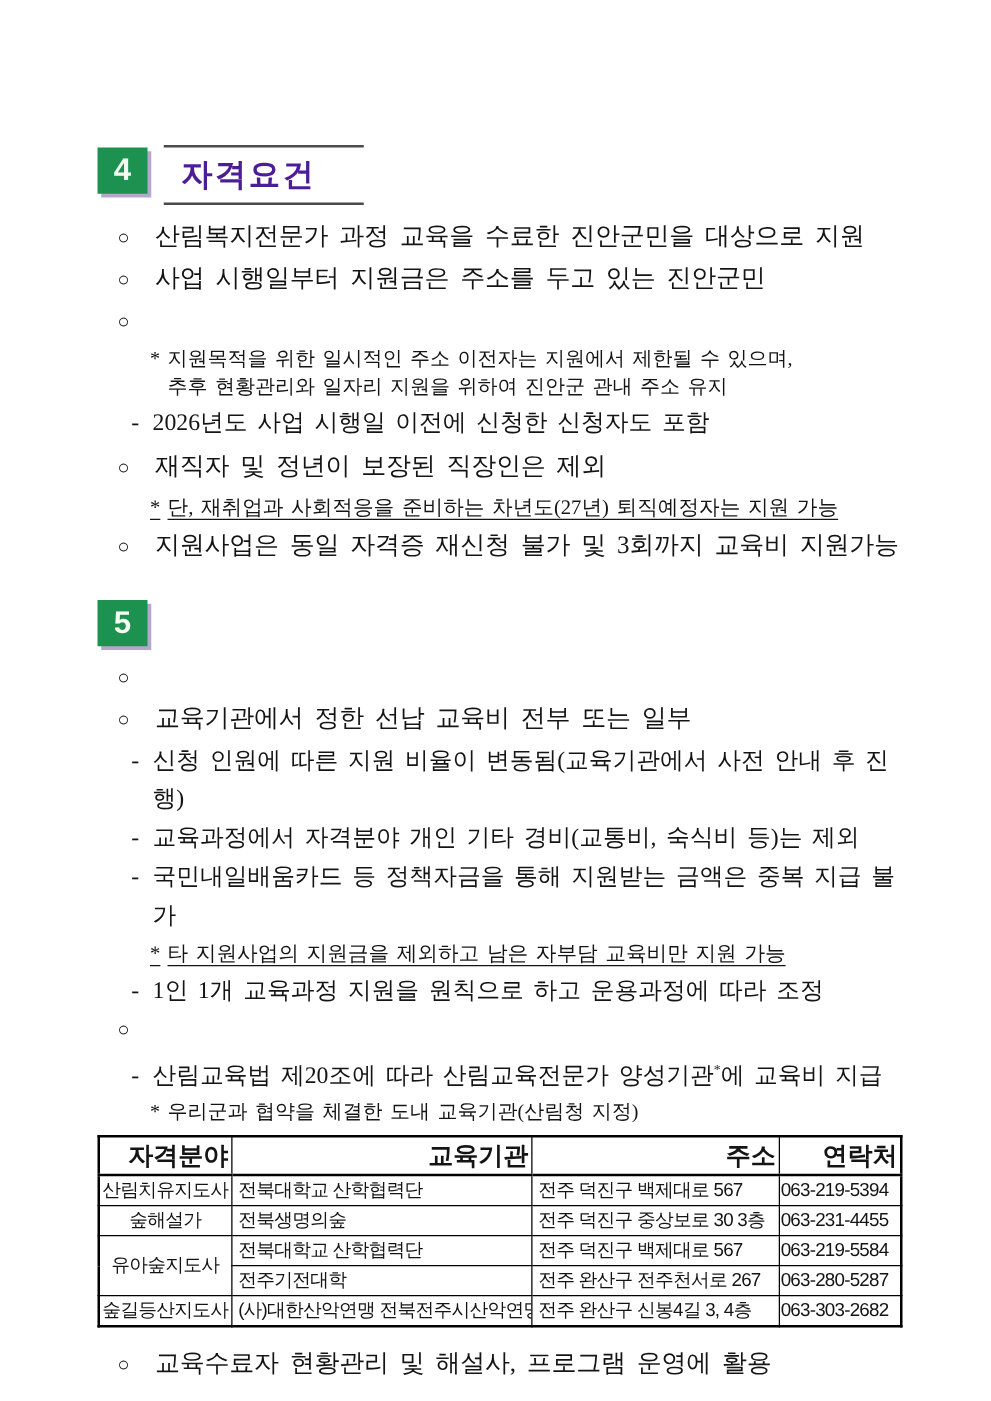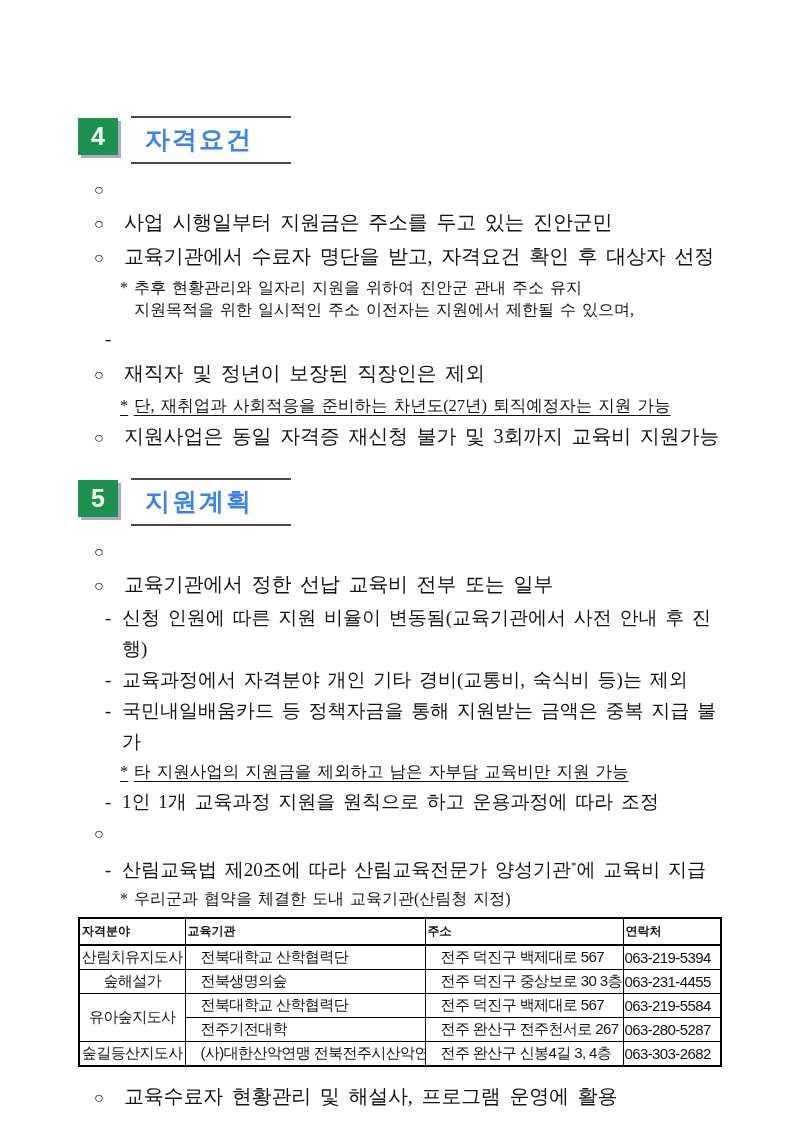--- a/index.html
+++ b/index.html
@@ -23,21 +23,21 @@
     font-family:"Liberation Sans","DejaVu Sans",sans-serif;
     font-weight:bold; font-size:25px;
     display:flex; align-items:center; justify-content:center;
   }
   .sec-title {
     margin-left:13px; width:146px;
     border-top:2px solid #4a4a4a; border-bottom:2px solid #4a4a4a;
     padding:5px 0 6px 14px;
     font-family:"Liberation Sans","DejaVu Sans",sans-serif;
     font-weight:bold; font-size:25px; letter-spacing:2px;
-    color:#3b82f6;
+    color:#4c1d95;
   }
   .sec2 { margin-top:24px; }
 
   
   .it { display:flex; align-items:baseline; }
   .mk { flex:none; }
   .it-circle { font-size:20px; line-height:33px; word-spacing:4px; letter-spacing:-0.2px; }
   .it-circle .mk { width:30px; margin-left:16px; font-size:16px; }
   .it-dash { font-size:19px; line-height:31px; word-spacing:3px; padding-left:27px; }
   .it-dash .mk { width:17px; }
@@ -52,77 +52,77 @@
 
   
   .orgtbl {
     border-collapse:collapse; table-layout:fixed;
     width:642px; margin:7px 0 13px 0;
     font-family:"Liberation Sans","DejaVu Sans",sans-serif;
   }
   .orgtbl th, .orgtbl td { border:1.5px solid #000; overflow:hidden; white-space:nowrap; }
   .orgtbl { border:2px solid #000; }
   .orgtbl th {
-    font-size:12px; font-weight:bold; text-align:left;
+    font-size:20px; font-weight:bold; text-align:right;
     height:23px; padding:1px 2px;
     border-bottom:2.5px solid #000;
   }
-  .orgtbl td { font-size:15px; height:21px; padding:1px 15px; letter-spacing:-0.6px; }
+  .orgtbl td { font-size:15px; height:21px; padding:1px 5px; letter-spacing:-0.6px; }
   .orgtbl td.cat { text-align:center; padding:1px 1px; }
   .orgtbl td.phone { text-align:left; padding:1px 1px; }
 </style>
 </head>
 <body>
 
 <div class="doc">
 
   <div class="sec-header">
     <div class="badge">4</div>
     <div class="sec-title">자격요건</div>
   </div>
 
   <div class="it it-circle">
     <span class="mk">○</span>
+    <span>산림복지전문가 과정 교육을 수료한 진안군민을 대상으로 지원</span>
   </div>
   <div class="it it-circle">
     <span class="mk">○</span>
     <span>사업 시행일부터 지원금은 주소를 두고 있는 진안군민</span>
   </div>
   <div class="it it-circle">
     <span class="mk">○</span>
-    <span>교육기관에서 수료자 명단을 받고, 자격요건 확인 후 대상자 선정</span>
   </div>
   <div class="it it-note">
     <span class="mk">*</span>
     <span class="lines">
+      <span>지원목적을 위한 일시적인 주소 이전자는 지원에서 제한될 수 있으며,</span>
       <span>추후 현황관리와 일자리 지원을 위하여 진안군 관내 주소 유지</span>
-      <span>지원목적을 위한 일시적인 주소 이전자는 지원에서 제한될 수 있으며,</span>
     </span>
   </div>
   <div class="it it-dash">
     <span class="mk">-</span>
+    <span>2026년도 사업 시행일 이전에 신청한 신청자도 포함</span>
   </div>
   <div class="it it-circle gap-sm">
     <span class="mk">○</span>
     <span class="lines">
       <span>재직자 및 정년이 보장된 직장인은 제외</span>
     </span>
   </div>
   <div class="it it-note-u">
     <span class="mk u">*</span>
     <span class="u">단, 재취업과 사회적응을 준비하는 차년도(27년) 퇴직예정자는 지원 가능</span>
   </div>
   <div class="it it-circle">
     <span class="mk">○</span>
     <span>지원사업은 동일 자격증 재신청 불가 및 3회까지 교육비 지원가능</span>
   </div>
 
   <div class="sec-header sec2">
     <div class="badge">5</div>
-    <div class="sec-title">지원계획</div>
   </div>
 
   <div class="it it-circle">
     <span class="mk">○</span>
   </div>
   <div class="it it-circle">
     <span class="mk">○</span>
     <span>교육기관에서 정한 선납 교육비 전부 또는 일부</span>
   </div>
   <div class="it it-dash">

